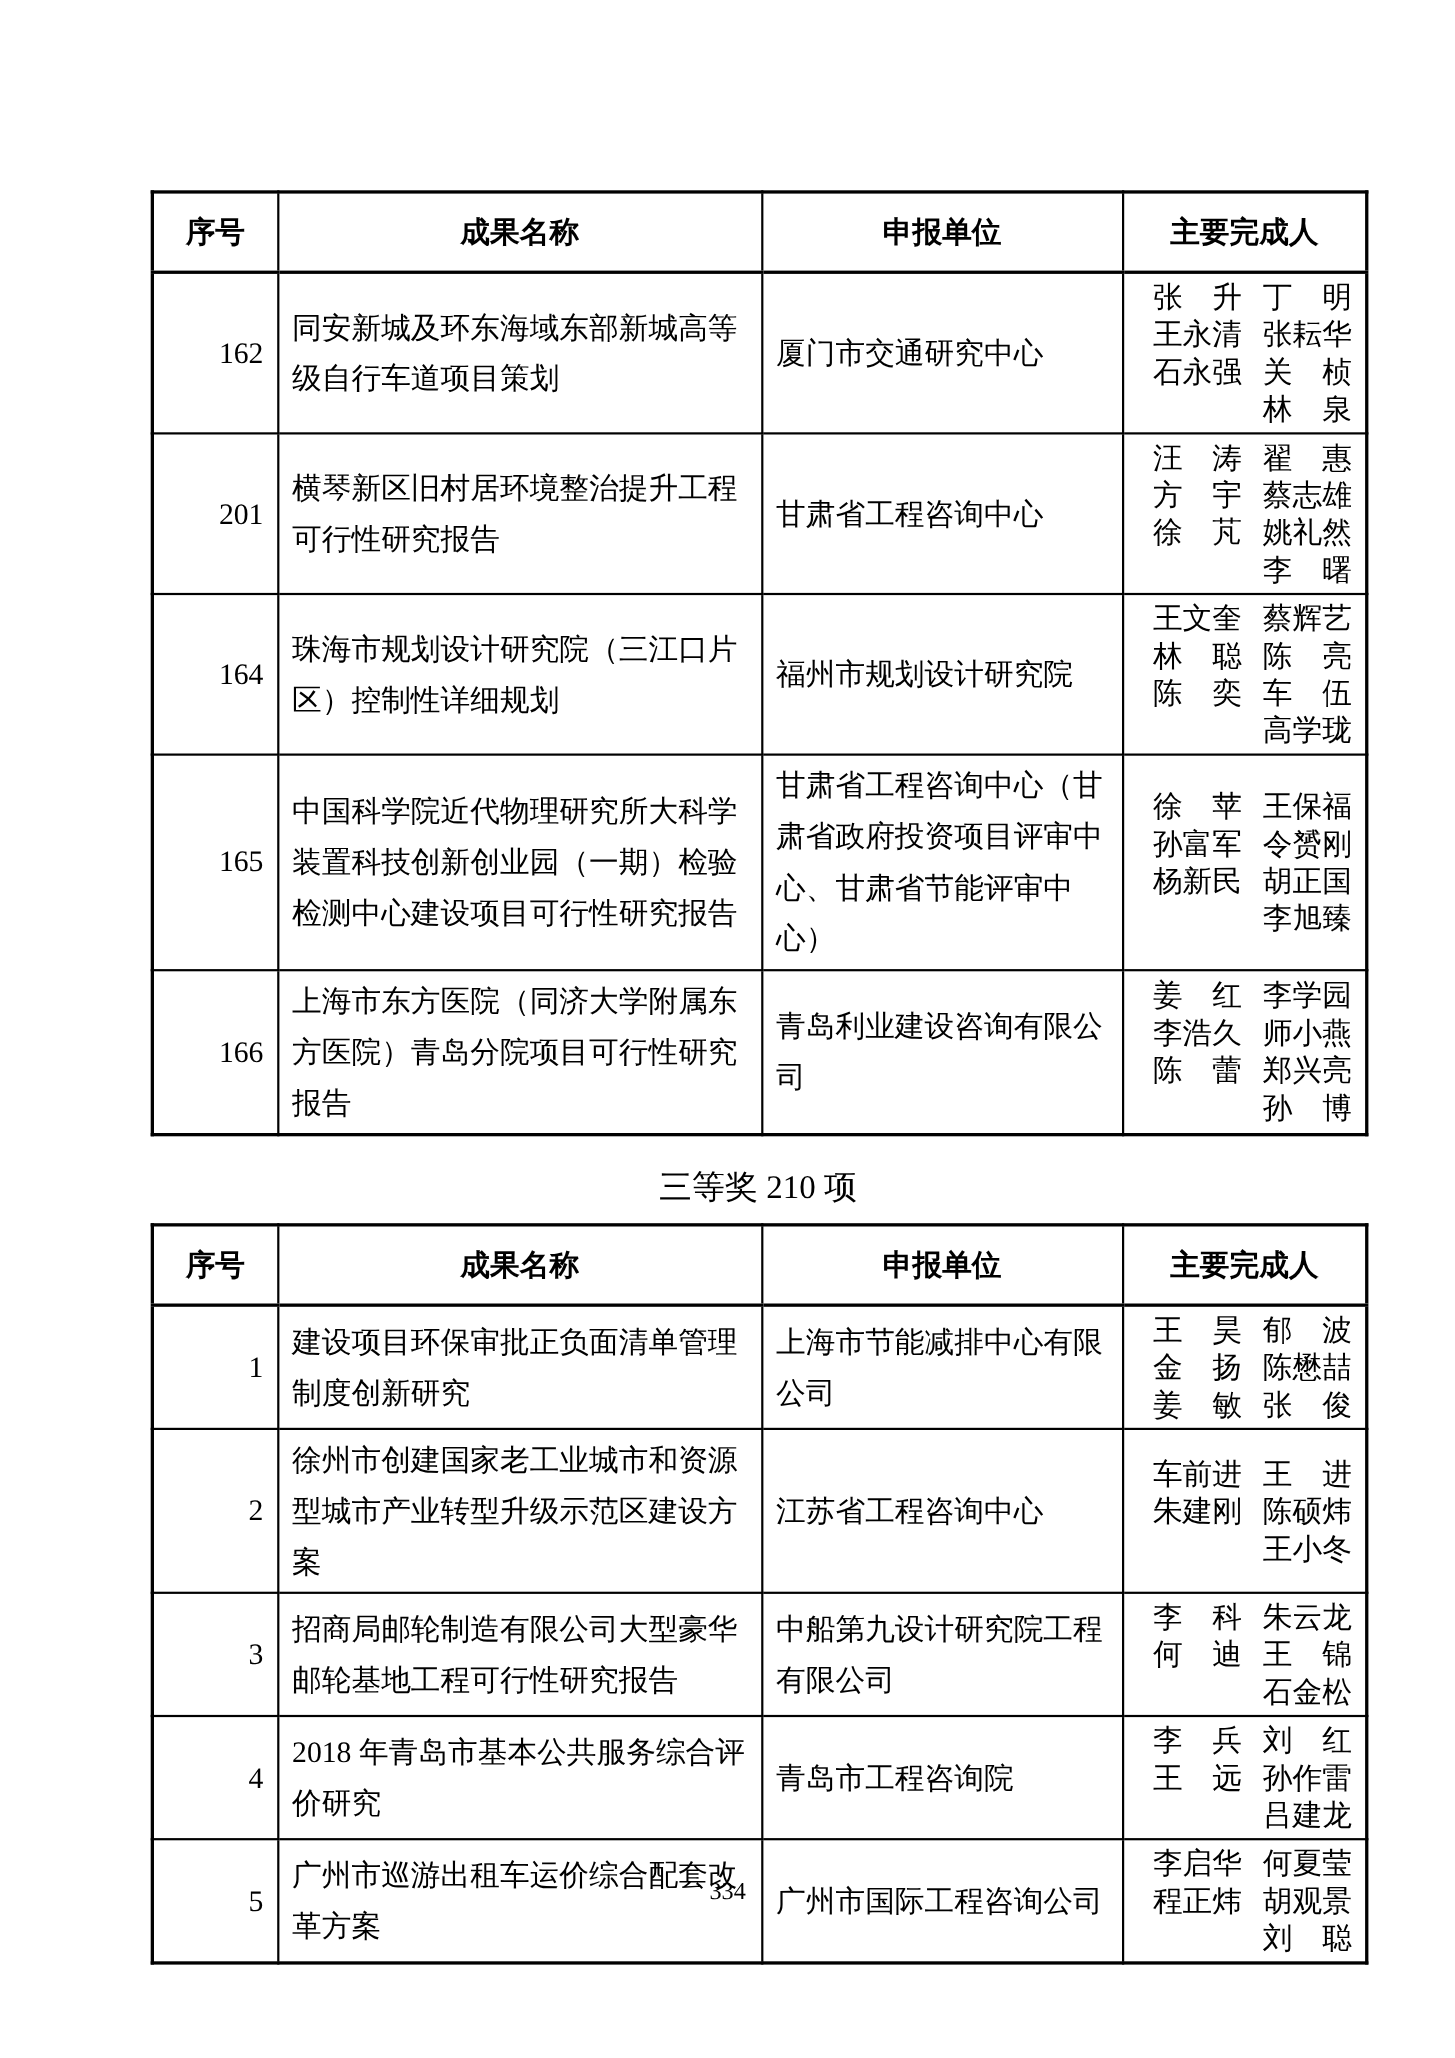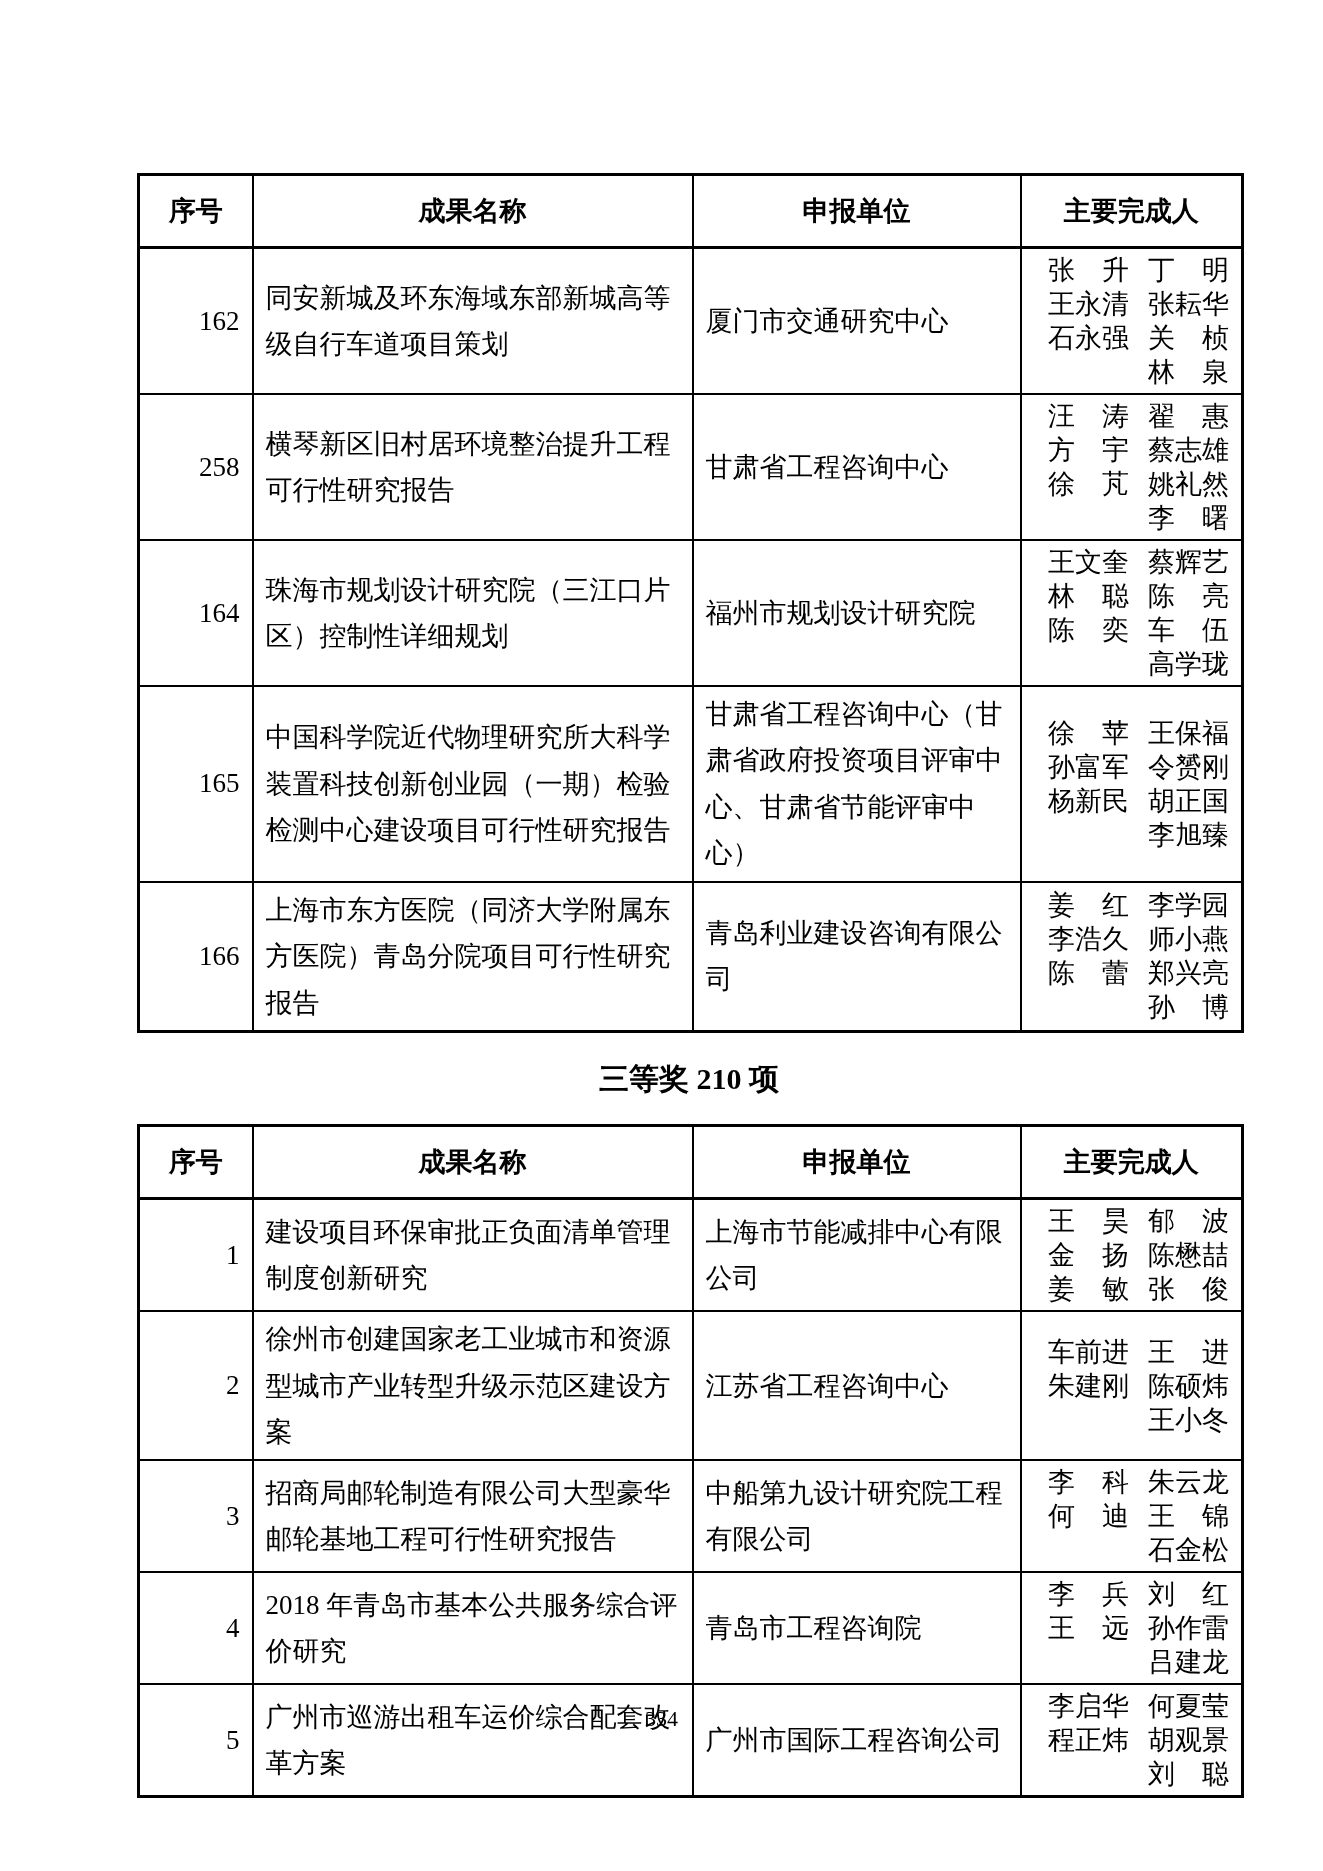--- a/index.html
+++ b/index.html
@@ -65,23 +65,23 @@
     white-space: pre;
   }
   .name {
     display: inline-block;
     white-space: pre;
   }
   .name + .name { margin-left: 0.7em; }
   .section-heading {
     text-align: center;
     font-size: 30px;
-    font-weight: bold;
+    font-weight: normal;
     margin: 0;
-    padding: 26px 0 24px 0;
+    padding: 26px 0 12px 0;
   }
   .page-number {
     position: absolute;
     top: 1706px;
     left: 0;
     width: 1323px;
     text-align: center;
     font-size: 22px;
   }
 </style>
@@ -111,21 +111,21 @@
           <td class="cell-title">同安新城及环东海域东部新城高等级自行车道项目策划</td>
           <td class="cell-org">厦门市交通研究中心</td>
           <td class="cell-names">
             <div class="name-line"><span class="name">张　升</span><span class="name">丁　明</span></div>
             <div class="name-line"><span class="name">王永清</span><span class="name">张耘华</span></div>
             <div class="name-line"><span class="name">石永强</span><span class="name">关　桢</span></div>
             <div class="name-line"><span class="name">林　泉</span></div>
           </td>
         </tr>
         <tr>
-          <td class="cell-index">258</td>
+          <td class="cell-index">201</td>
           <td class="cell-title">横琴新区旧村居环境整治提升工程可行性研究报告</td>
           <td class="cell-org">甘肃省工程咨询中心</td>
           <td class="cell-names">
             <div class="name-line"><span class="name">汪　涛</span><span class="name">翟　惠</span></div>
             <div class="name-line"><span class="name">方　宇</span><span class="name">蔡志雄</span></div>
             <div class="name-line"><span class="name">徐　芃</span><span class="name">姚礼然</span></div>
             <div class="name-line"><span class="name">李　曙</span></div>
           </td>
         </tr>
         <tr>

